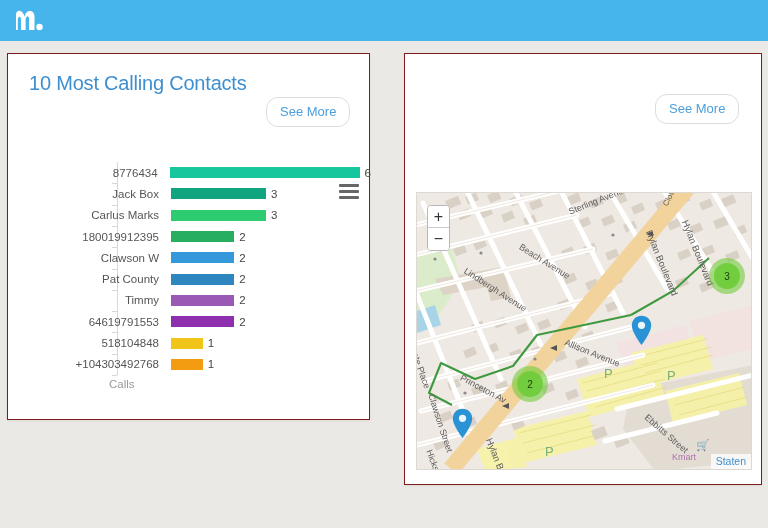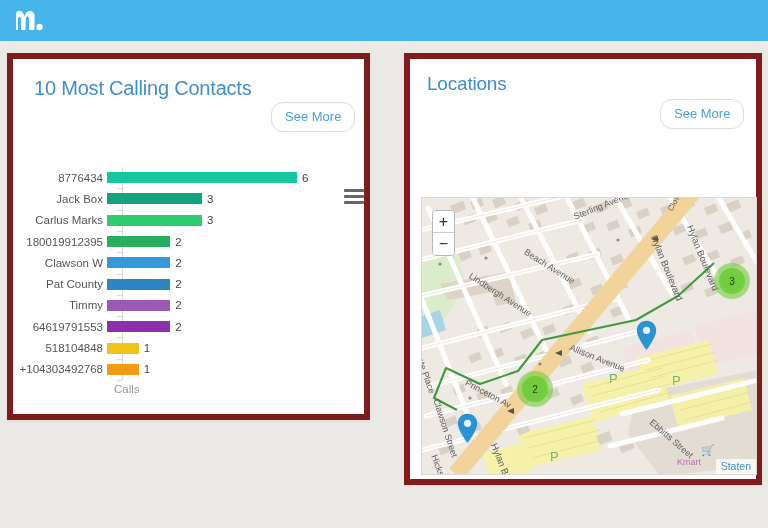--- a/index.html
+++ b/index.html
@@ -20,21 +20,21 @@
   .logo {
     position: absolute; left: 12px; top: 6px; width: 42px; height: 30px;
   }
 
   
   .content { position: absolute; left: 0; top: 41px; width: 768px; height: 487px; }
 
   .card {
     position: absolute;
     background: #ffffff;
-    border: 6px solid #7f1d1d;
+    border: 1px solid #7f1d1d;
     box-shadow: 0 1px 2px rgba(0,0,0,0.07);
   }
   .card-left  { left: 7px;   top: 12px; width: 363px; height: 367px; }
   .card-right { left: 404px; top: 12px; width: 358px; height: 432px; }
 
   .card-title {
     color: #3e8fd0;
     font-size: 20px;
     font-weight: normal;
     letter-spacing: -0.2px;
@@ -73,22 +73,22 @@
   }
   .export-menu i:last-child { margin-bottom: 0; }
 
   
   .chart { position: absolute; left: 0; top: 108px; width: 363px; height: 258px; }
   .chart-rows { position: absolute; left: 0; top: 0; width: 363px; }
   .crow {
     position: relative; height: 21.3px; display: flex; align-items: center;
   }
   .clabel {
-    width: 94px; text-align: right; padding-right: 4px;
-    font-size: 11.5px; color: #555; white-space: nowrap;
+    width: 119px; text-align: right; padding-right: 12px;
+    font-size: 11.5px; color: #555; white-space: nowrap; margin-left: 44px;
   }
   .cbarwrap { position: relative; flex: 1; height: 100%; display: flex; align-items: center; }
   .cbar { height: 11px; border-radius: 0; }
   .cval { font-size: 11.5px; color: #444; margin-left: 5px; }
 
   .axis-line {
     position: absolute; left: 109px; top: 0px; width: 1px; height: 213px;
     background: #d8d8d8;
   }
   .tick {
@@ -260,21 +260,20 @@
                 <div class="cval">1</div>
               </div>
             </div>
           </div>
         <div class="axis-title">Calls</div>
       </div>
     </div>
 
     <div class="card card-right">
 
-      <div class="card-title">Locations</div>
 
 
       <div class="see-more see-more-right">See More</div>
 
       <div class="map">
 
         <svg class="map-svg" width="336" height="278" viewBox="0 0 336 278">
           <rect width="336" height="278" fill="#efe9e3"></rect>
 
           <path d="M0 60 L34 52 L44 88 L22 122 L0 130 Z" fill="#d6ecc6" opacity="0.85"></path>

